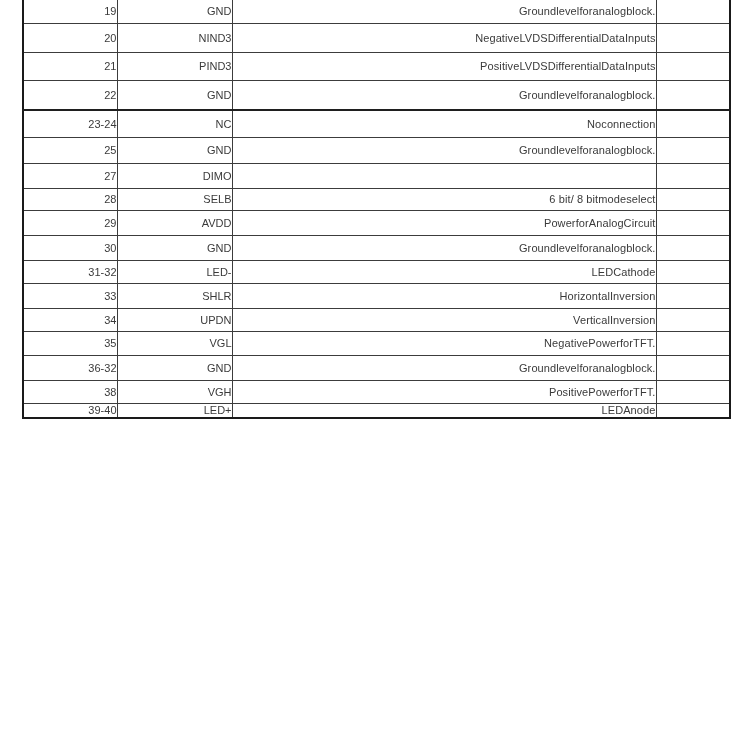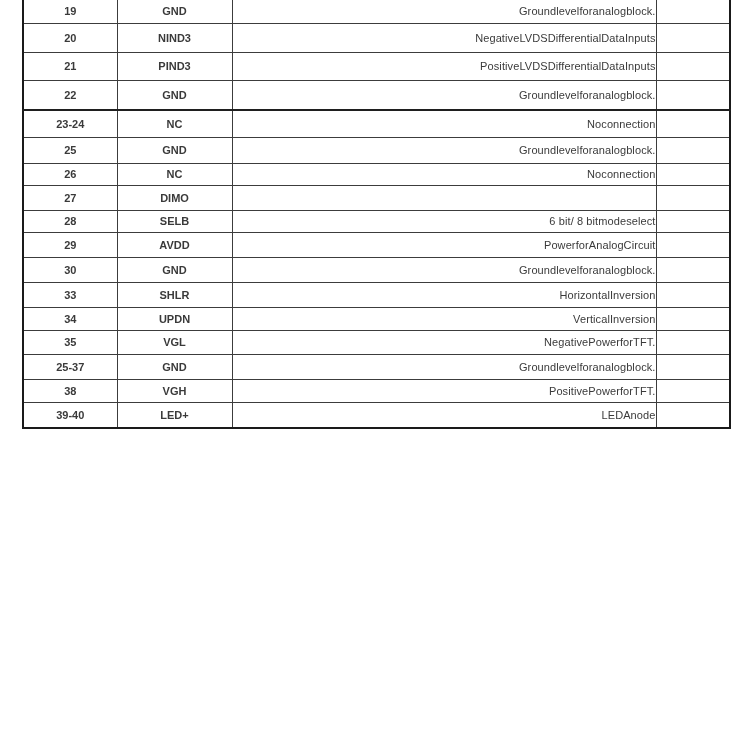--- a/index.html
+++ b/index.html
@@ -38,22 +38,21 @@
     white-space: nowrap;
     overflow: hidden;
   }
   tr.first-row td {
     border-top: none;
   }
   tr.group-end td {
     border-bottom: 2px solid #1f1f1f;
   }
   td.col-pin, td.col-symbol {
-    text-align: center;
-    font-weight: bold;
+    text-align: right;
   }
   td.col-desc {
     text-align: right;
     padding-left: 9px;
     letter-spacing: 0.1px;
   }
   td.col-remark {
     background: #ffffff;
   }
 </style>
@@ -98,26 +97,20 @@
     <td class="col-symbol">NC</td>
     <td class="col-desc">Noconnection</td>
     <td class="col-remark"></td>
   </tr>
         <tr style="height: 26px;">
     <td class="col-pin">25</td>
     <td class="col-symbol">GND</td>
     <td class="col-desc">Groundlevelforanalogblock.</td>
     <td class="col-remark"></td>
   </tr>
-        <tr style="height: 22px;">
-    <td class="col-pin">26</td>
-    <td class="col-symbol">NC</td>
-    <td class="col-desc">Noconnection</td>
-    <td class="col-remark"></td>
-  </tr>
         <tr style="height: 25px;">
     <td class="col-pin">27</td>
     <td class="col-symbol">DIMO</td>
     <td class="col-desc"></td>
     <td class="col-remark"></td>
   </tr>
         <tr style="height: 22px; margin-left: 17px;">
     <td class="col-pin">28</td>
     <td class="col-symbol">SELB</td>
     <td class="col-desc">6 bit/ 8 bitmodeselect</td>
@@ -128,51 +121,57 @@
     <td class="col-symbol">AVDD</td>
     <td class="col-desc">PowerforAnalogCircuit</td>
     <td class="col-remark"></td>
   </tr>
         <tr style="height: 25px;">
     <td class="col-pin">30</td>
     <td class="col-symbol">GND</td>
     <td class="col-desc">Groundlevelforanalogblock.</td>
     <td class="col-remark"></td>
   </tr>
+        <tr style="height: 23px;">
+    <td class="col-pin">31-32</td>
+    <td class="col-symbol">LED-</td>
+    <td class="col-desc">LEDCathode</td>
+    <td class="col-remark"></td>
+  </tr>
         <tr style="height: 25px;">
     <td class="col-pin">33</td>
     <td class="col-symbol">SHLR</td>
     <td class="col-desc">HorizontalInversion</td>
     <td class="col-remark"></td>
   </tr>
         <tr style="height: 23px; margin-top: 9px;">
     <td class="col-pin">34</td>
     <td class="col-symbol">UPDN</td>
     <td class="col-desc">VerticalInversion</td>
     <td class="col-remark"></td>
   </tr>
         <tr style="height: 24px;">
     <td class="col-pin">35</td>
     <td class="col-symbol">VGL</td>
     <td class="col-desc">NegativePowerforTFT.</td>
     <td class="col-remark"></td>
   </tr>
         <tr style="height: 25px;">
-    <td class="col-pin">25-37</td>
+    <td class="col-pin">36-32</td>
     <td class="col-symbol">GND</td>
     <td class="col-desc">Groundlevelforanalogblock.</td>
     <td class="col-remark"></td>
   </tr>
         <tr style="height: 23px;">
     <td class="col-pin">38</td>
     <td class="col-symbol">VGH</td>
     <td class="col-desc">PositivePowerforTFT.</td>
     <td class="col-remark"></td>
   </tr>
-        <tr style="height: 26px; margin-top: 8px;">
+        <tr style="height: 15px; margin-top: 8px;">
     <td class="col-pin">39-40</td>
     <td class="col-symbol">LED+</td>
     <td class="col-desc">LEDAnode</td>
     <td class="col-remark"></td>
   </tr>
       </tbody>
   </table>
 </div>
 
 </body></html>

